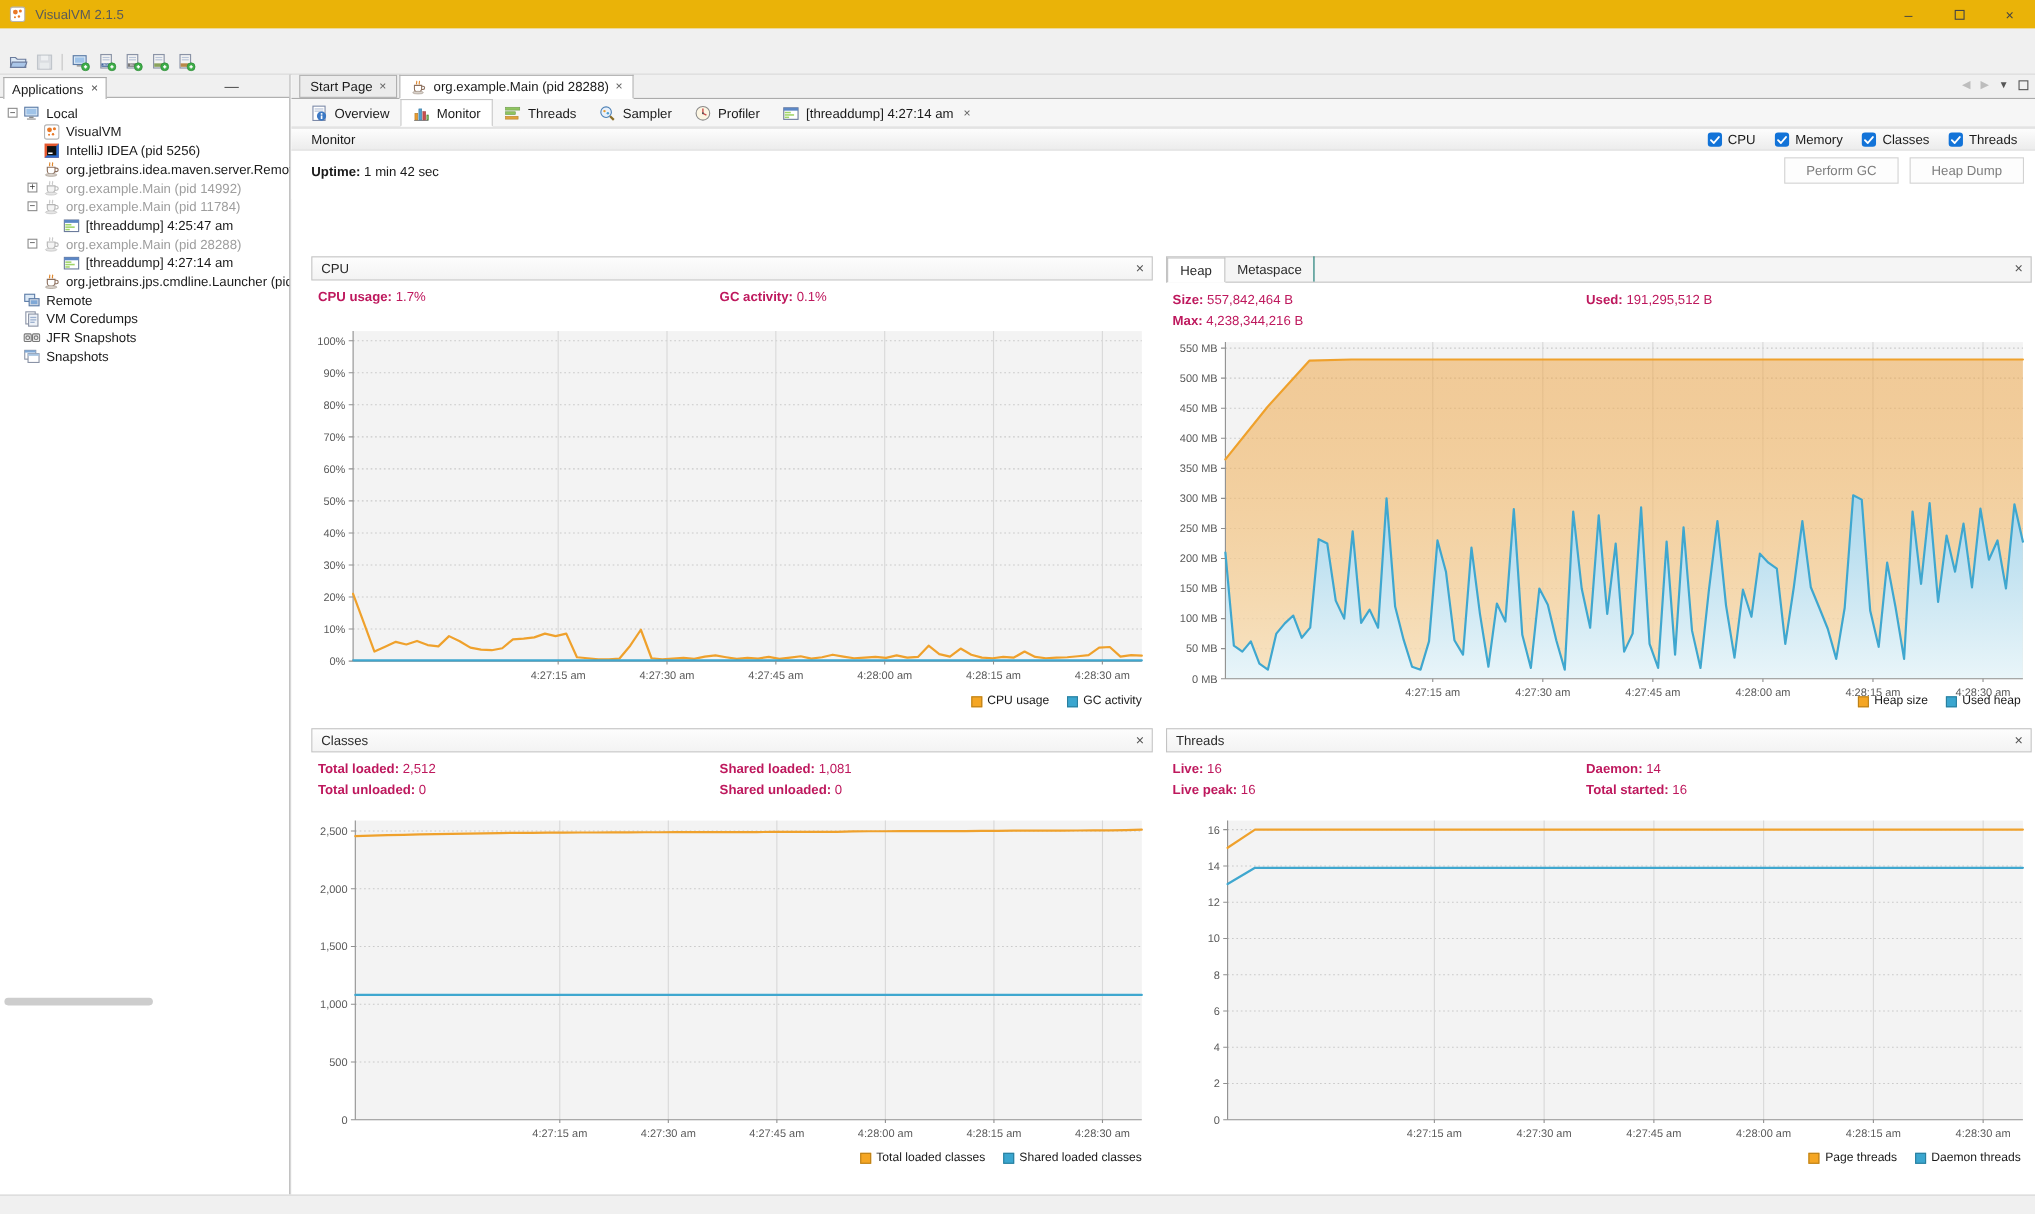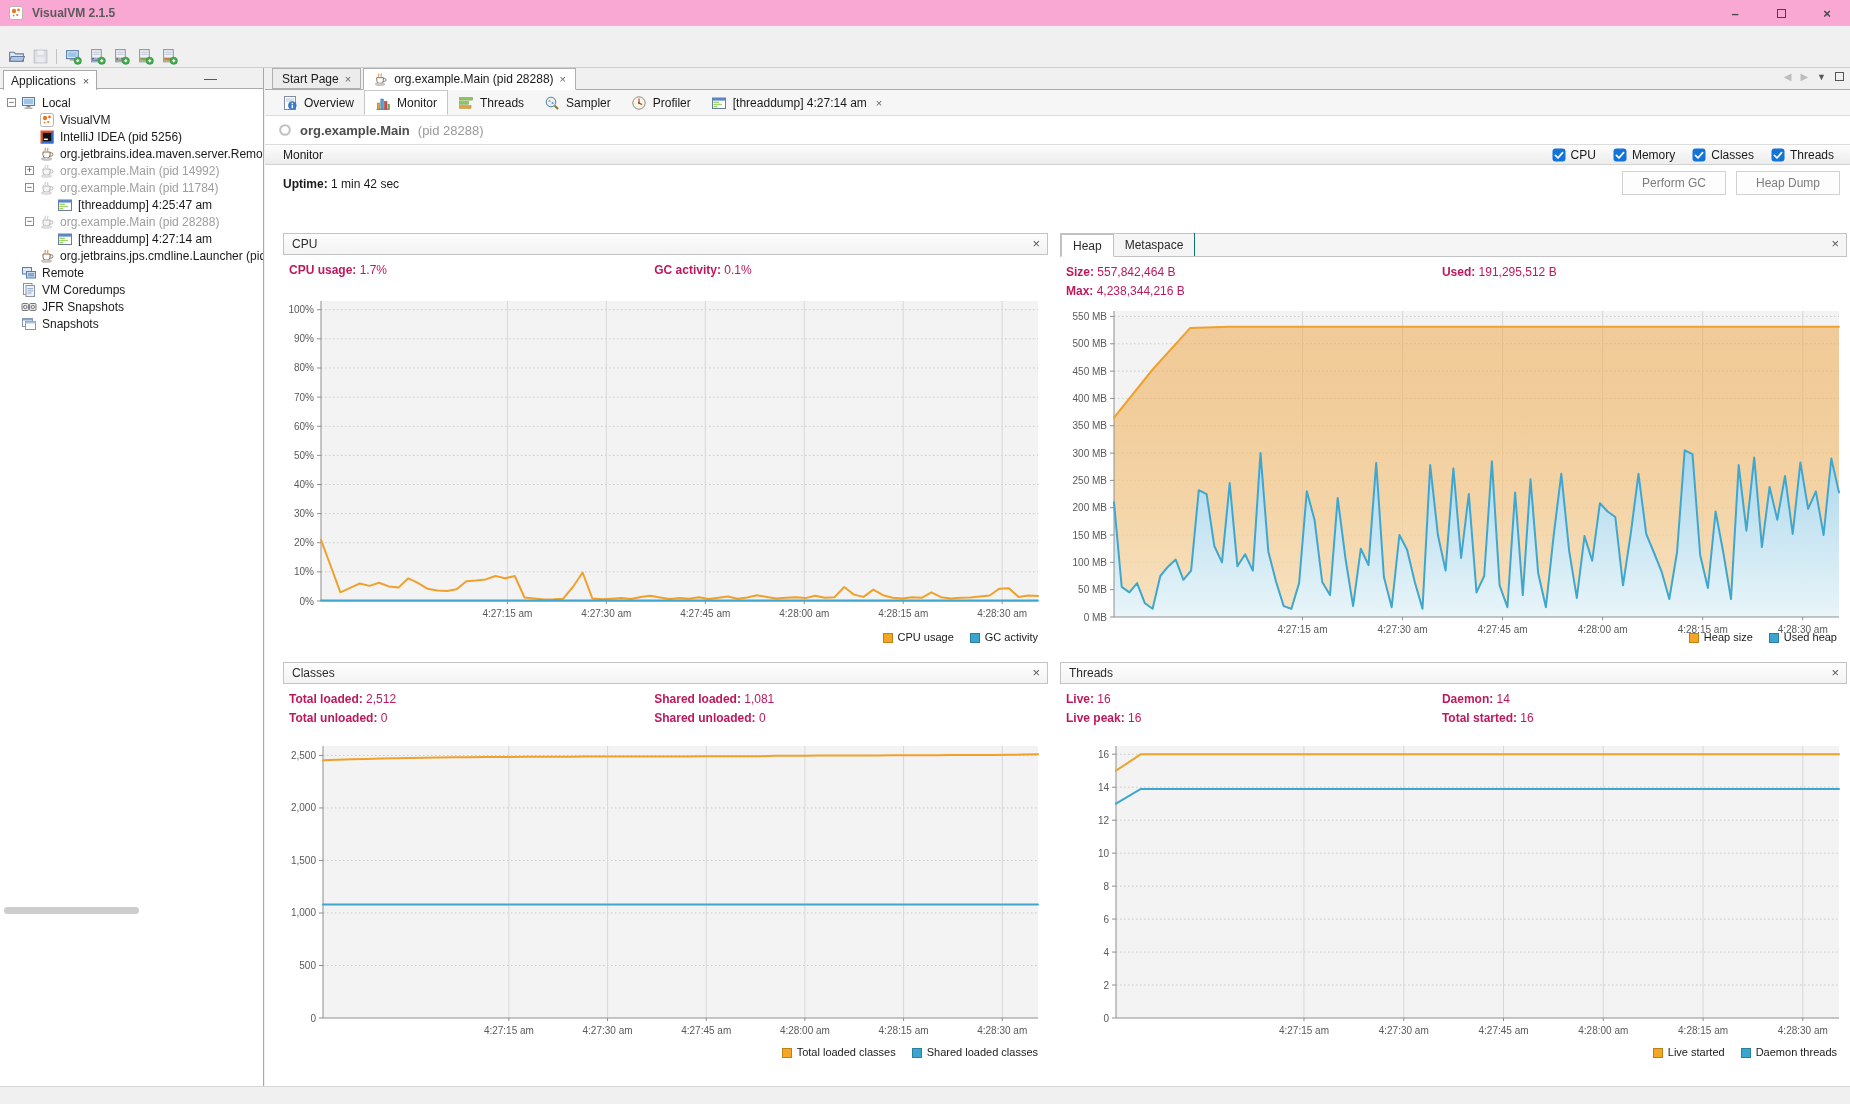--- a/index.html
+++ b/index.html
@@ -1,19 +1,19 @@
 <!DOCTYPE html>
 <html><head>
 <meta charset="utf-8">
 <style>
   html,body{margin:0;padding:0;background:#d8d8d8;font-family:"Liberation Sans",sans-serif;}
   *{box-sizing:border-box;}
   .window{position:relative;width:1850px;height:1104px;background:#f0f0f0;overflow:hidden;font-size:12px;color:#1a1a1a;}
   
-  .titlebar{position:absolute;left:0;top:0;width:100%;height:26px;background:#f9a8d4;font-weight:bold;}
+  .titlebar{position:absolute;left:0;top:0;width:100%;height:26px;background:#eab308;}
   .titlebar .logo{position:absolute;left:8px;top:5px;width:16px;height:16px;}
   .titlebar .title{position:absolute;left:32px;top:6px;color:#5a5a5a;font-size:12px;}
   .win-controls{position:absolute;right:0;top:0;height:26px;display:flex;}
   .win-btn{width:46px;height:26px;display:flex;align-items:center;justify-content:center;color:#444;font-size:13px;}
   .win-btn .box{width:9px;height:9px;border:1px solid #444;}
   
   .menubar{position:absolute;left:0;top:26px;width:100%;height:19px;display:flex;align-items:center;background:#f0f0f0;}
   .menu-item{padding:2px 9px;color:#1a1a1a;margin-top:48px;}
   
   .toolbar{position:absolute;left:0;top:45px;width:100%;height:23px;background:#f0f0f0;border-bottom:1px solid #cfcfcf;display:flex;align-items:center;padding-left:4px;}
@@ -461,27 +461,20 @@
                 <rect x="1.5" y="3" width="13" height="2.6" fill="#5c87c5"></rect>
                 <rect x="2.4" y="6.6" width="5.5" height="1.4" fill="#9fd468"></rect>
                 <rect x="2.4" y="8.8" width="8.5" height="1.4" fill="#9fd468"></rect>
                 <rect x="2.4" y="11" width="4" height="1.4" fill="#9fd468"></rect>
               </svg></span>
             <span>[threaddump] 4:27:14 am</span>
             <span class="x">×</span>
           </div>
         </div>
 
-      <div class="appheader">
-        <span class="ring" id="hdr-ring"><svg viewBox="0 0 16 16" xmlns="http://www.w3.org/2000/svg">
-              <circle cx="8" cy="8" r="5.5" fill="none" stroke="#c2c2c2" stroke-width="2.4"></circle>
-            </svg></span>
-        <span class="nm">org.example.Main</span>
-        <span class="pid">(pid 28288)</span>
-      </div>
 
       <div class="monitorbar">
         <span class="mlabel">Monitor</span>
         <span class="spacer"></span>
         <span id="cbgroups" style="display:flex;align-items:center;">
             <span class="cbgroup">
               <span style="width: 14px; height: 14px; display: inline-flex;">
                 <svg viewBox="0 0 14 14" xmlns="http://www.w3.org/2000/svg">
                   <rect x="0.5" y="0.5" width="13" height="13" rx="3" fill="#1273d8"></rect>
                   <path d="M3.4 7.4 L6 10 L10.6 4.6" fill="none" stroke="#fff" stroke-width="1.7" stroke-linecap="round" stroke-linejoin="round"></path>
@@ -840,21 +833,21 @@
               <line x1="541.302" y1="282" x2="541.302" y2="285" stroke="#8f8f8f" stroke-width="1"></line>
               <text x="541.302" y="298" text-anchor="middle" font-size="10" fill="#5a5a5a" font-family="Liberation Sans,sans-serif">4:28:00 am</text>
               <line x1="641.076" y1="282" x2="641.076" y2="285" stroke="#8f8f8f" stroke-width="1"></line>
               <text x="641.076" y="298" text-anchor="middle" font-size="10" fill="#5a5a5a" font-family="Liberation Sans,sans-serif">4:28:15 am</text>
               <line x1="740.85" y1="282" x2="740.85" y2="285" stroke="#8f8f8f" stroke-width="1"></line>
               <text x="740.85" y="298" text-anchor="middle" font-size="10" fill="#5a5a5a" font-family="Liberation Sans,sans-serif">4:28:30 am</text>
             </svg></div>
         <div class="panel-legend" id="legend-threads">
             <span class="lg-item">
               <span class="lg-sw" style="background: rgb(245, 166, 35); border: 1px solid rgb(188, 129, 25);"></span>
-              <span>Live started</span>
+              <span>Page threads</span>
             </span>
             <span class="lg-item">
               <span class="lg-sw" style="background: rgb(58, 166, 207); border: 1px solid rgb(42, 127, 158);"></span>
               <span>Daemon threads</span>
             </span>
           </div>
       </div>
 
     </div>
   </div>

